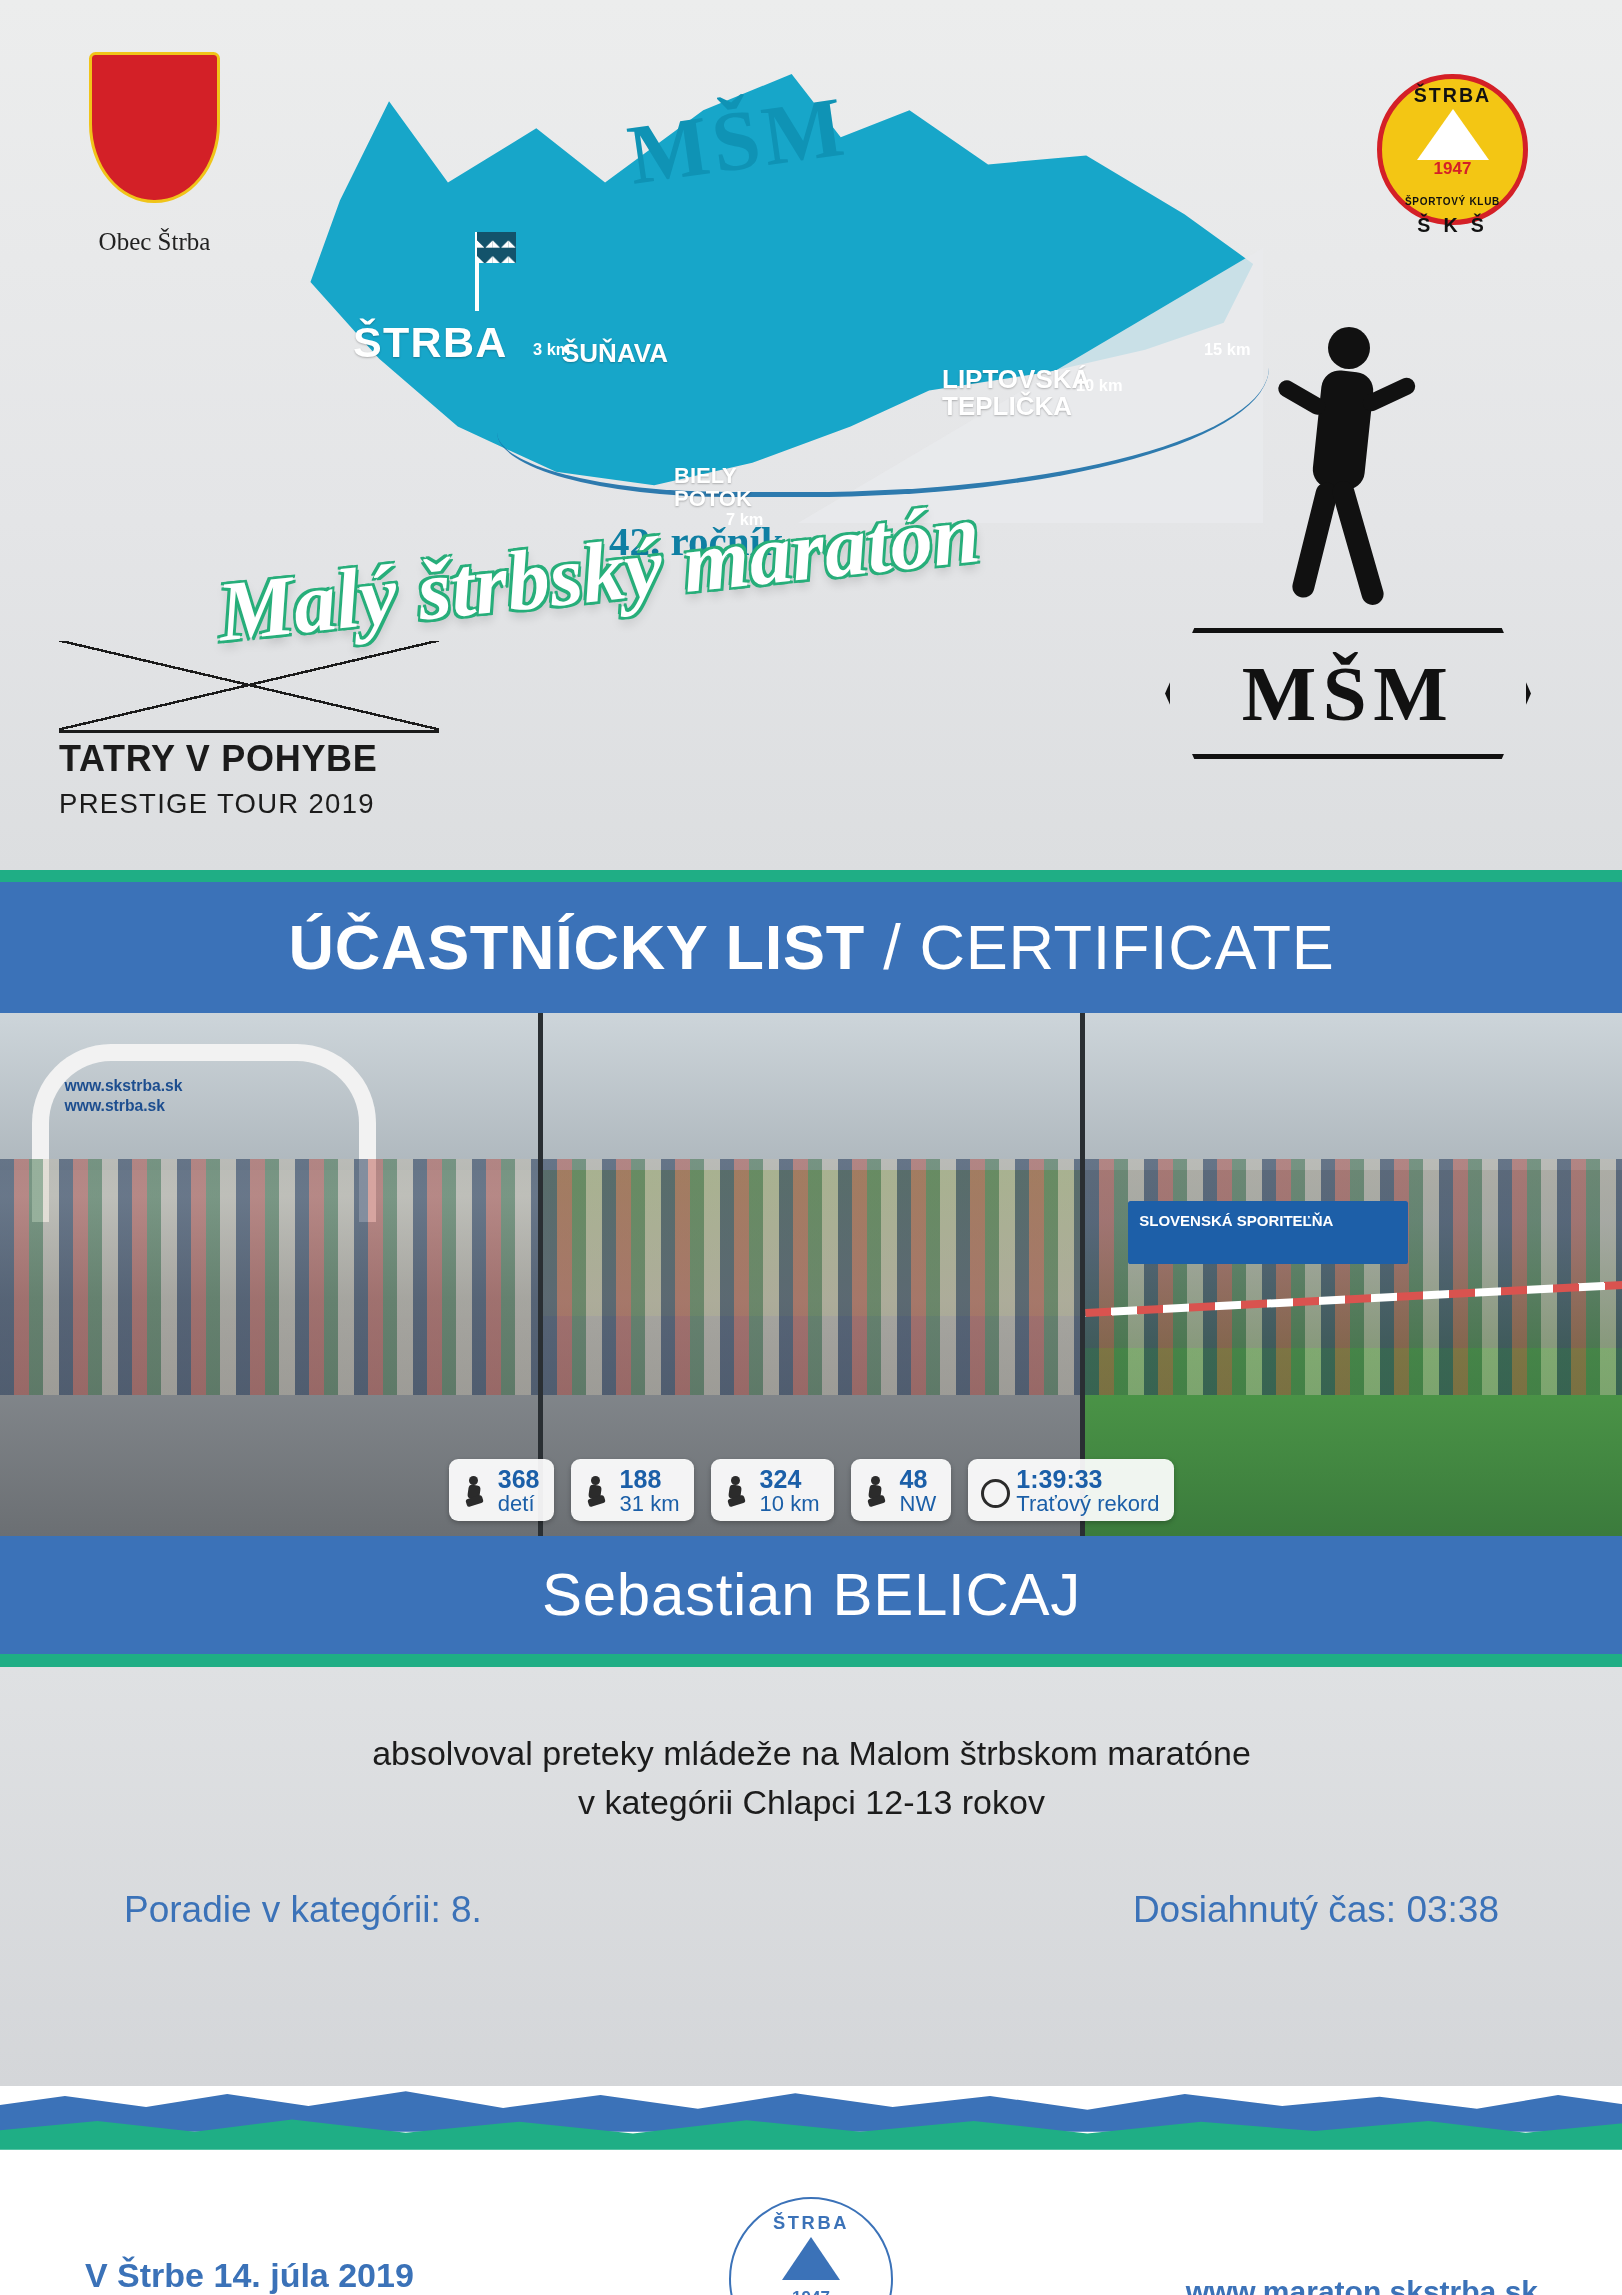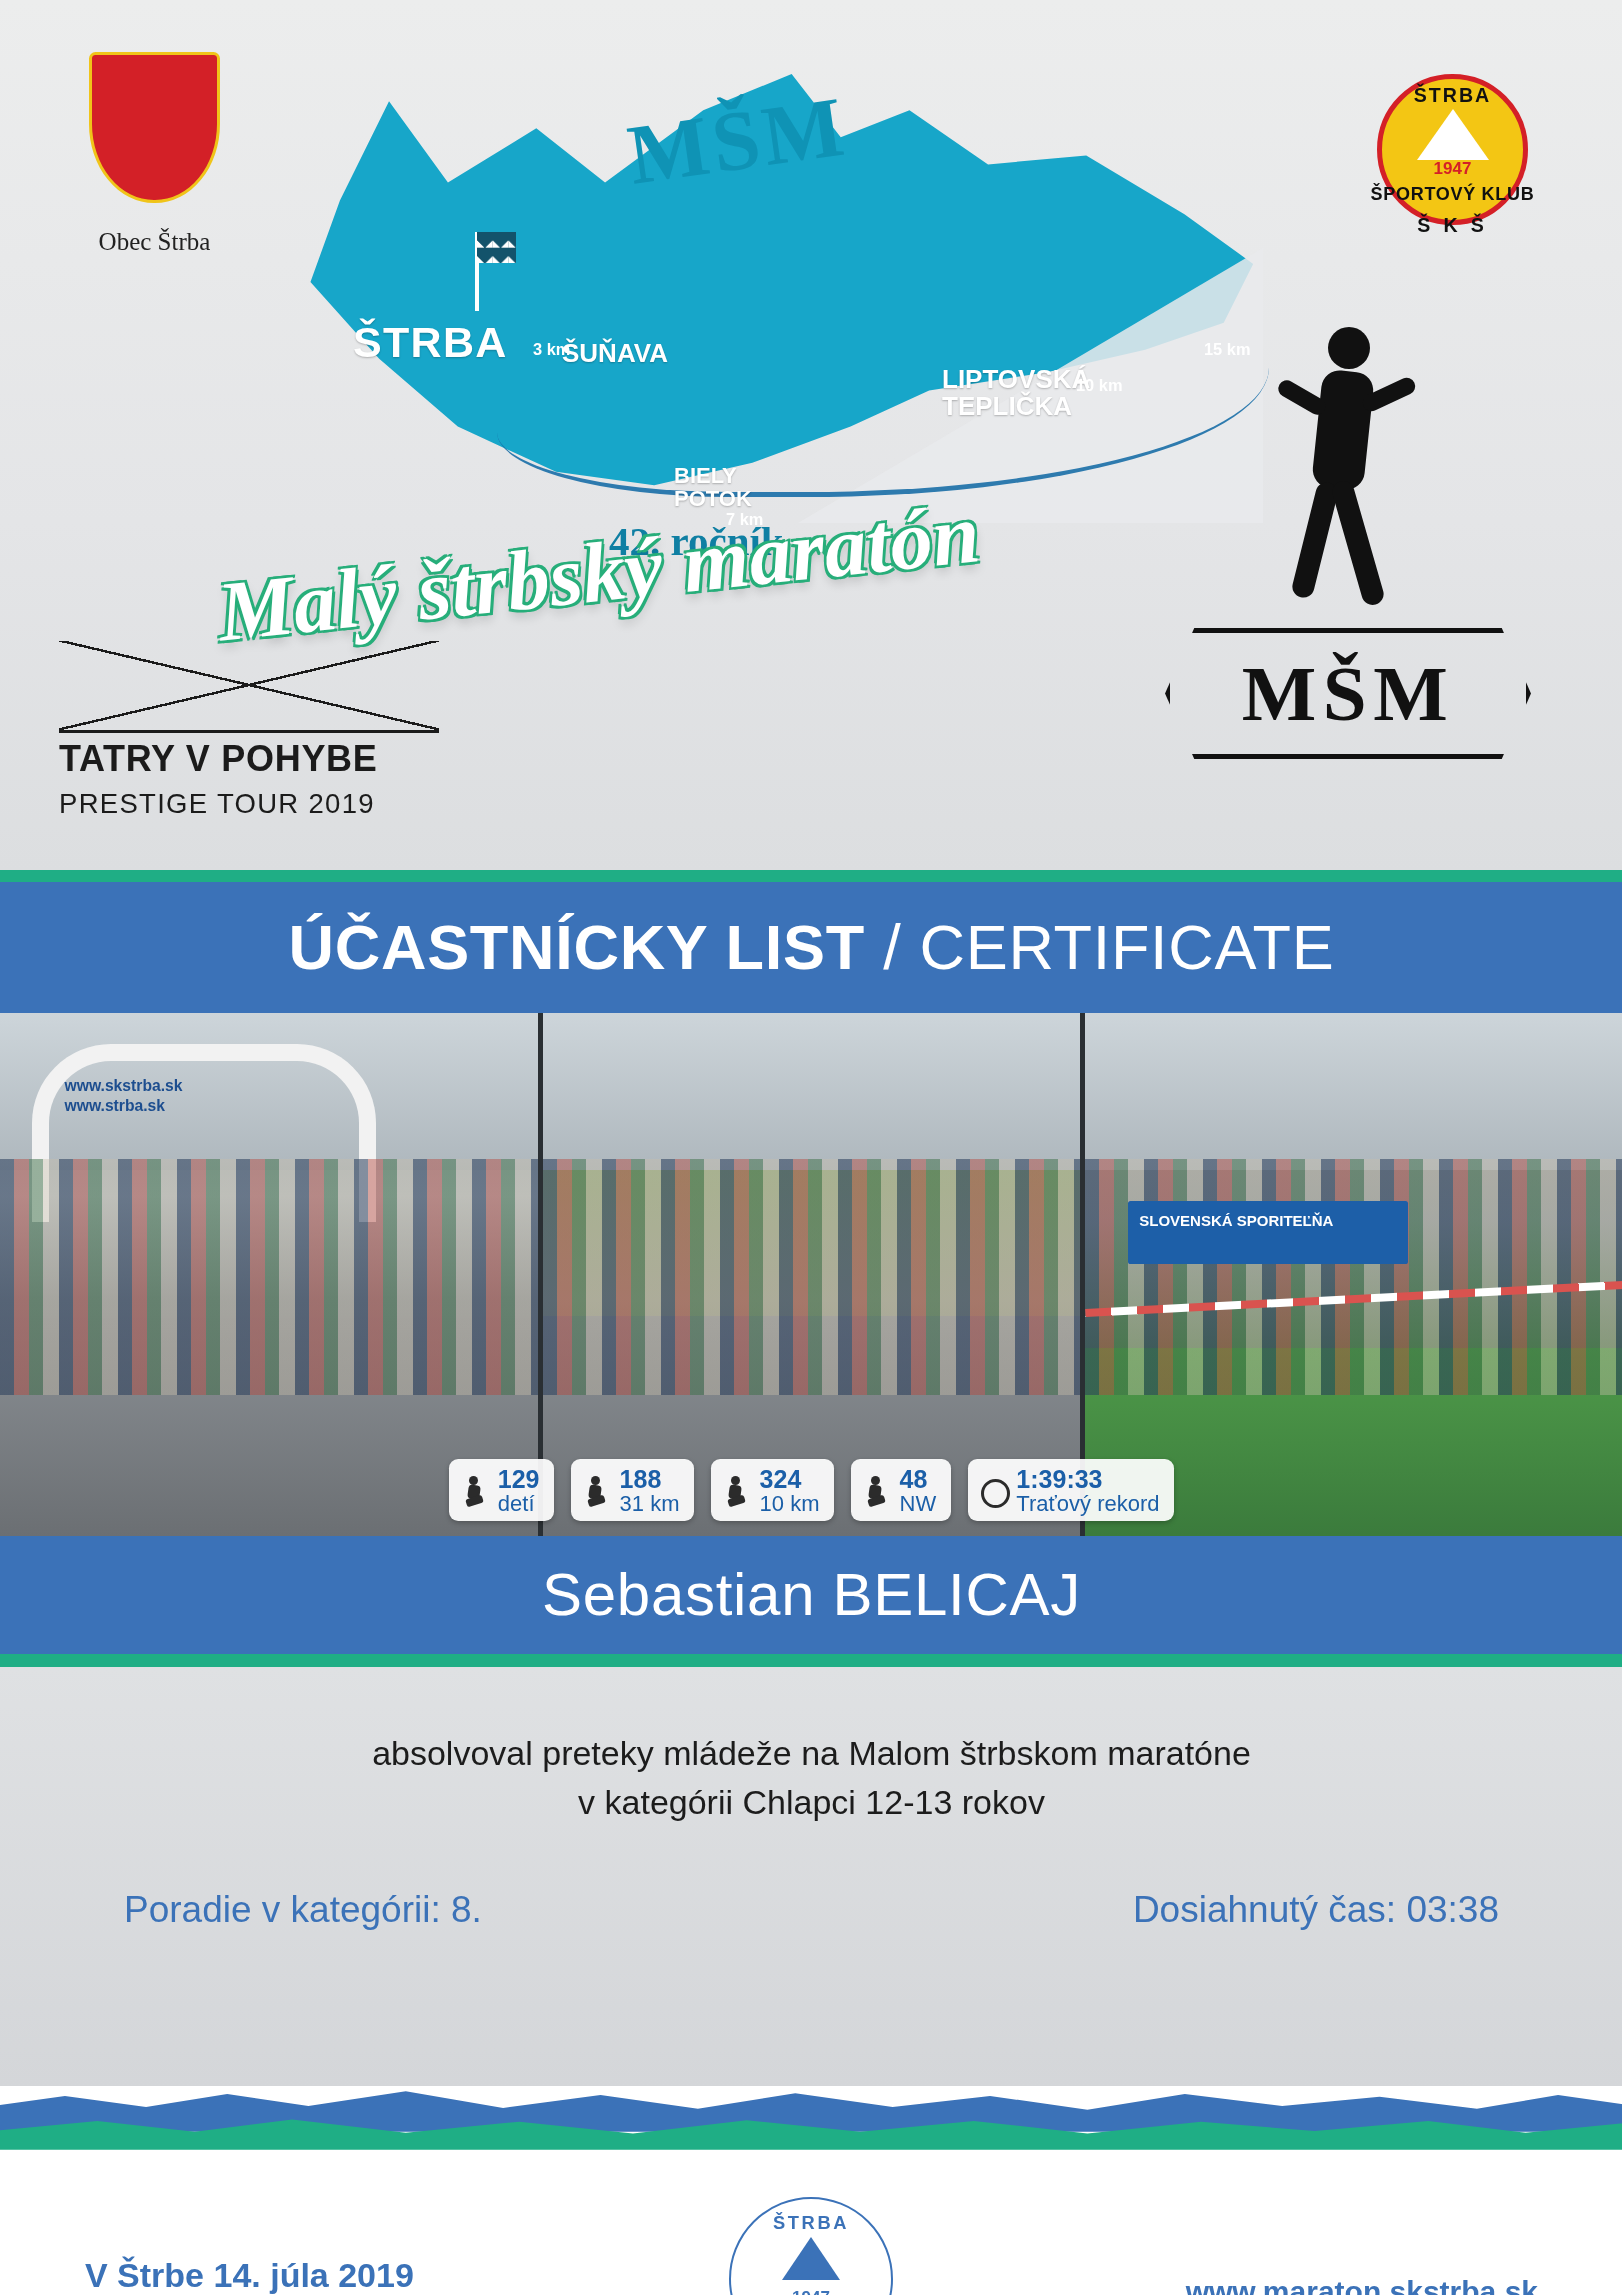--- a/index.html
+++ b/index.html
@@ -74,23 +74,23 @@
     color: #111; letter-spacing: 2px;
   }
   .sks-year {
     position: absolute;
     left: 0; top: 97px; width: 183px;
     text-align: center;
     font-size: 17px; font-weight: bold; color: #d42027;
   }
   .sks-text-bottom {
     position: absolute;
-    left: 0; top: 122px; width: 183px;
+    left: 0; top: 134px; width: 183px;
     text-align: center;
-    font-size: 18px; font-weight: bold; color: #111; letter-spacing: 0.7px;
+    font-size: 10px; font-weight: bold; color: #111; letter-spacing: 0.7px;
   }
   .sks-text-abbr {
     position: absolute;
     left: 0; top: 152px; width: 183px;
     text-align: center;
     font-size: 19.6px; font-weight: bold; color: #111; letter-spacing: 3.9px;
   }
   .sks-mountain {
     position: absolute;
     left: 56px; top: 47px;
@@ -598,21 +598,21 @@
 
     <div class="stats">
 
       <div class="chip">
         <div class="chip-icon">
           <div class="ic-head"></div>
             <div class="ic-body"></div>
             <div class="ic-leg"></div>
         </div>
         <div class="chip-text">
-          <div class="chip-num">129</div>
+          <div class="chip-num">368</div>
           <div class="chip-lbl">detí</div>
         </div>
       </div>
 
       <div class="chip">
         <div class="chip-icon">
           <div class="ic-head"></div>
             <div class="ic-body"></div>
             <div class="ic-leg"></div>
         </div>

